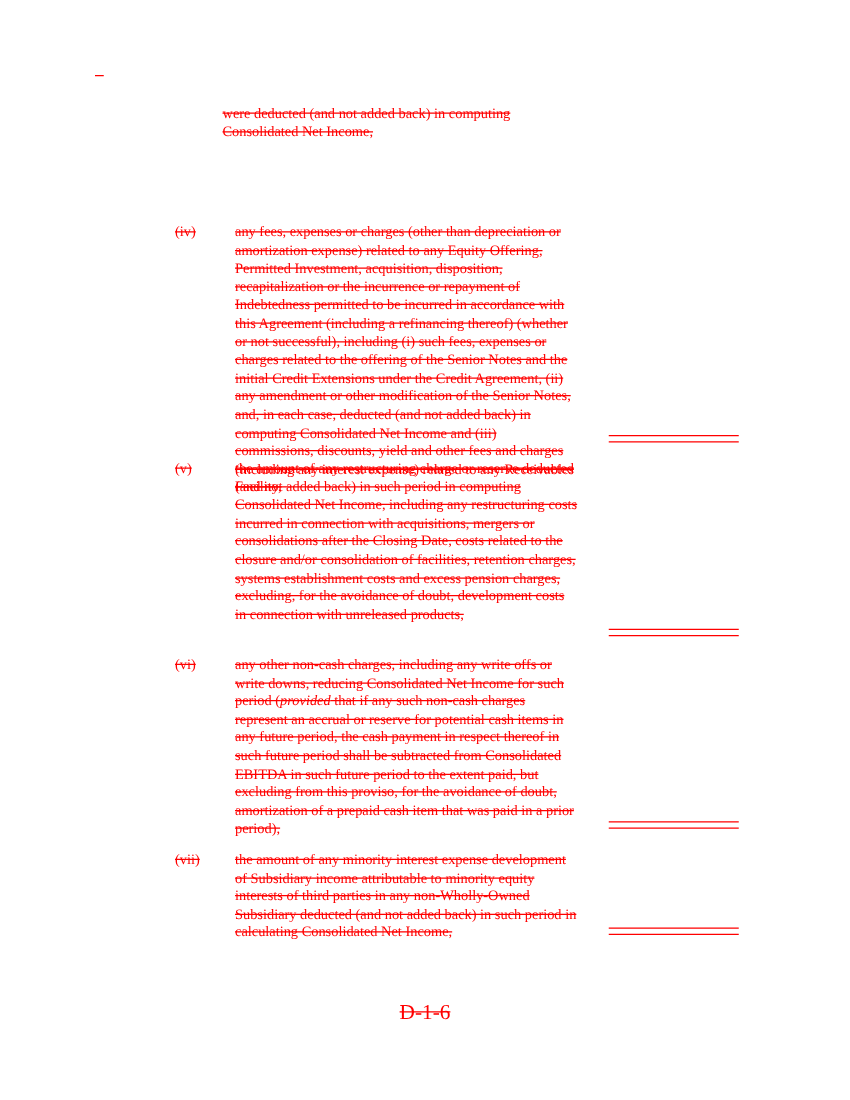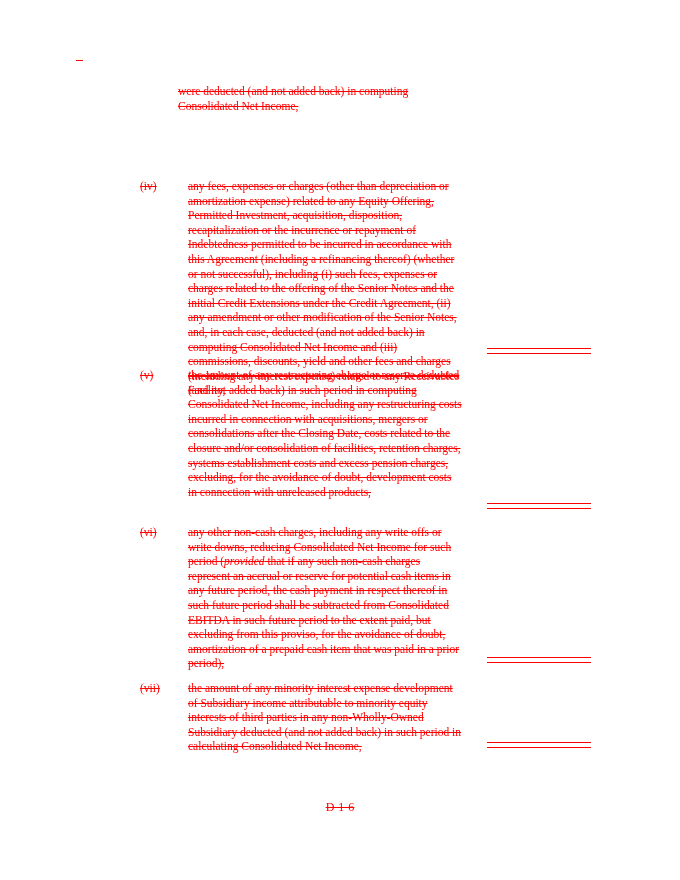--- a/index.html
+++ b/index.html
@@ -82,21 +82,21 @@
     height: 4px;
     border-top: 1.2px solid #ff0000;
     border-bottom: 1.2px solid #ff0000;
   }
   .footer {
     position: absolute;
     left: 0;
     top: 800px;
     width: 680px;
     text-align: center;
-    font-size: 12px;
+    font-size: 17px;
     color: #ff0000;
     text-decoration: line-through;
     text-decoration-color: #ff0000;
   }
 </style>
 </head>
 <body>
 
 <div class="page">
 

